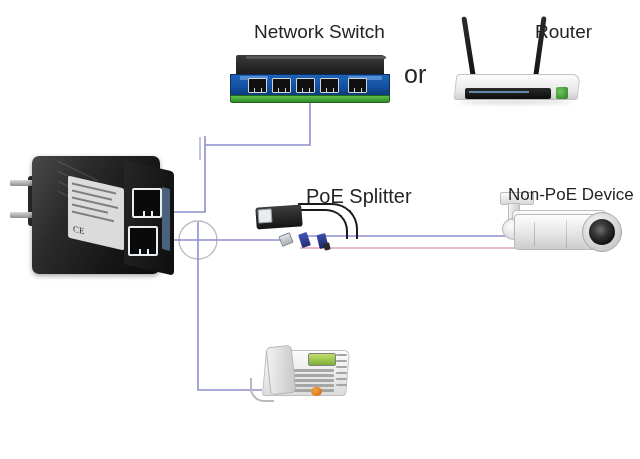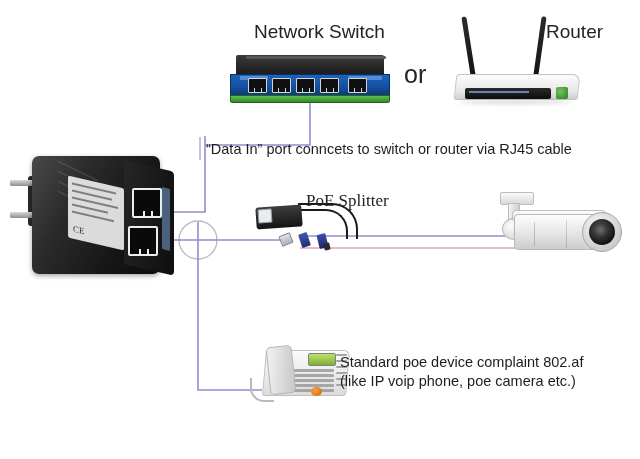--- a/index.html
+++ b/index.html
@@ -540,21 +540,21 @@
 
   <div class="router">
     <div class="ant a1"></div>
     <div class="ant a2"></div>
     <div class="body"></div>
     <div class="slot"></div>
     <div class="slot-led"></div>
     <div class="greenbtn"></div>
     <div class="shadow"></div>
   </div>
-  <div class="label" style="left:535px; top:22px; font-size:19px;margin-left:11px;">Router</div>
+  <div class="label" style="left:535px; top:22px; font-size:19px;">Router</div>
 
   <div class="injector">
     <div class="prongs">
       <div class="prong-base"></div>
       <div class="prong p1"></div>
       <div class="prong p2"></div>
     </div>
     <div class="inj-body">
       <div class="inj-ridge" style="top:14px;"></div>
       <div class="inj-ridge" style="top:24px;"></div>
@@ -568,46 +568,46 @@
       <div class="ln" style="top:27px; width:36px;"></div>
       <div class="ln" style="top:34px; width:42px;"></div>
       <div class="ce">CE</div>
     </div>
     <div class="inj-face"></div>
     <div class="side-print"></div>
     <div class="rj r1"></div>
     <div class="rj r2"></div>
   </div>
 
-  <div class="txt-block" style="left:206px; top:140px; font-size:14.5px;">“Data In” port conncets to switch or router via RJ45 cable</div>
 
   <div class="splitter">
     <div class="sp-cable"></div>
     <div class="sp-cable2"></div>
     <div class="sp-body"></div>
     <div class="sp-jack"></div>
     <div class="plug rj45"></div>
     <div class="plug blue"></div>
     <div class="plug dc"></div>
     <div class="plug dctip"></div>
   </div>
-  <div class="label" style="left:306px; top:192px; font-size:17px;font-family:Liberation Serif, serif;">PoE Splitter</div>
+  <div class="label" style="left:306px; top:186px; font-size:20px;">PoE Splitter</div>
 
   <div class="camera">
     <div class="mount-arm"></div>
     <div class="mount-neck"></div>
     <div class="mount-knuckle"></div>
     <div class="sunshade"></div>
     <div class="barrel"></div>
     <div class="seam"></div>
     <div class="seam2"></div>
     <div class="lens-ring"></div>
     <div class="lens-in"></div>
     <div class="lens-glass"></div>
   </div>
+  <div class="label" style="left:508px; top:186px; font-size:17px;">Non-PoE Device</div>
 
 
   <div class="phone">
     <div class="base"></div>
     <div class="lcd"></div>
     <div class="keys">
       <div class="krow" style="top:0px;"></div>
       <div class="krow" style="top:5px;"></div>
       <div class="krow" style="top:10px;"></div>
       <div class="krow" style="top:15px;"></div>
@@ -619,17 +619,15 @@
       <div class="skrow" style="top:12px;"></div>
       <div class="skrow" style="top:18px;"></div>
       <div class="skrow" style="top:24px;"></div>
       <div class="skrow" style="top:30px;"></div>
     </div>
     <div class="orange"></div>
     <div class="handset"></div>
     <div class="cord"></div>
   </div>
 
-  <div class="txt-block" style="left:340px; top:353px;">Standard poe device complaint 802.af
-(like IP voip phone, poe camera etc.)</div>
 
 
 </div>
 
 </body></html>

